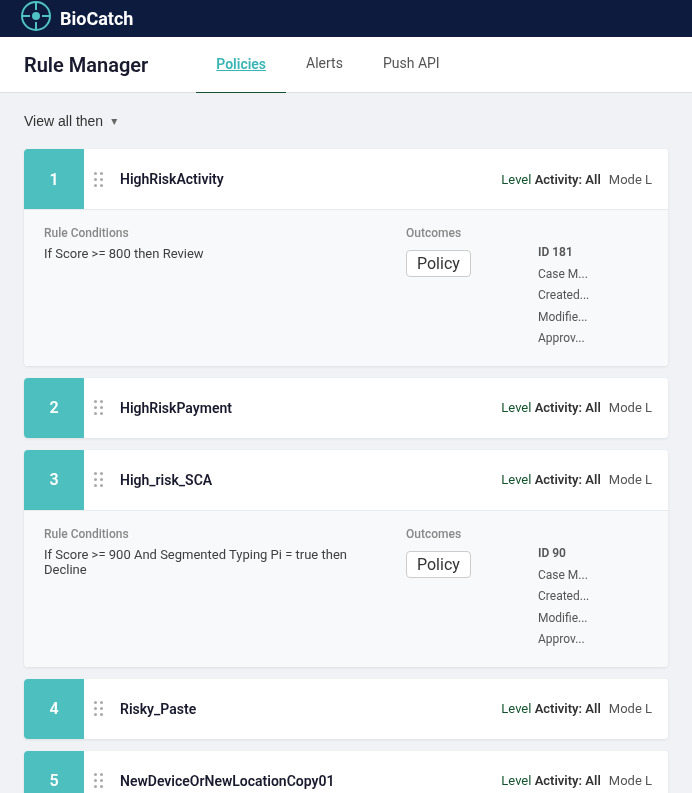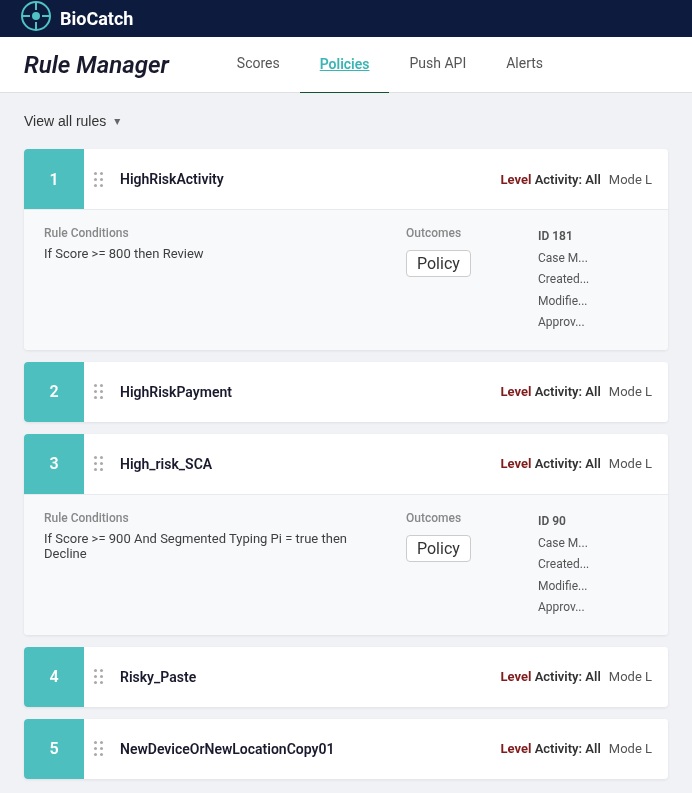--- a/index.html
+++ b/index.html
@@ -32,25 +32,24 @@
     
     .sub-header {
       background: #ffffff;
       height: 56px;
       display: flex;
       align-items: center;
       padding: 0 24px;
       border-bottom: 1px solid #e0e0e0;
     }
     .page-title {
-      font-size: 24px;
+      font-size: 20px;
       font-weight: 600;
       color: #1a1a2e;
       margin-right: 48px;
-      font-style: italic;
     }
     .nav-tabs {
       display: flex;
       align-items: center;
       height: 100%;
       gap: 0;
     }
     .nav-tab {
       padding: 0 20px;
       height: 56px;
@@ -156,22 +155,22 @@
       padding-left: 8px;
     }
 
     .rule-level {
       font-size: 13px;
       color: #555;
       margin-right: 8px;
       white-space: nowrap;
     }
     .rule-level .level-label {
-      color: #7f1d1d;
-      font-weight: 700;
+      color: #14532d;
+      font-weight: 400;
     }
     .rule-level .level-value {
       font-weight: 600;
       color: #333;
     }
 
     .rule-mode {
       font-size: 13px;
       color: #555;
       padding-right: 16px;
@@ -217,20 +216,21 @@
       font-size: 16px;
       color: #333;
       margin-top: 4px;
     }
 
     .meta-section {
       min-width: 110px;
       font-size: 12px;
       color: #555;
       line-height: 1.8;
+      margin-top: 16px;
     }
     .meta-section .meta-id {
       font-weight: 600;
     }
   </style>
 </head>
 <body>
 
 <nav class="top-nav">
   <div class="logo-area">
@@ -244,32 +244,31 @@
         <line x1="22" y1="16" x2="30" y2="16" stroke="#4fc3c3" stroke-width="2"></line>
       </svg>
     </span>
     <span class="logo-text">BioCatch</span>
   </div>
 </nav>
 
 <div class="sub-header">
   <span class="page-title">Rule Manager</span>
   <nav class="nav-tabs">
-    <a class="nav-tab">Scores</a>
     <a class="nav-tab active">Policies</a>
+    <a class="nav-tab">Alerts</a>
     <a class="nav-tab">Push API</a>
-    <a class="nav-tab">Alerts</a>
   </nav>
 </div>
 
 <div class="content">
 
   <div class="filter-bar">
     <button class="filter-dropdown">
-      <span>View all rules</span>
+      <span>View all then</span>
       <span class="chevron">▾</span>
     </button>
   </div>
 
   <div class="rule-block">
     <div class="rule-row">
       <div class="rule-number">1</div>
       <div class="drag-handle">
         <div class="drag-dot-row">
             <span class="drag-dot"></span>

